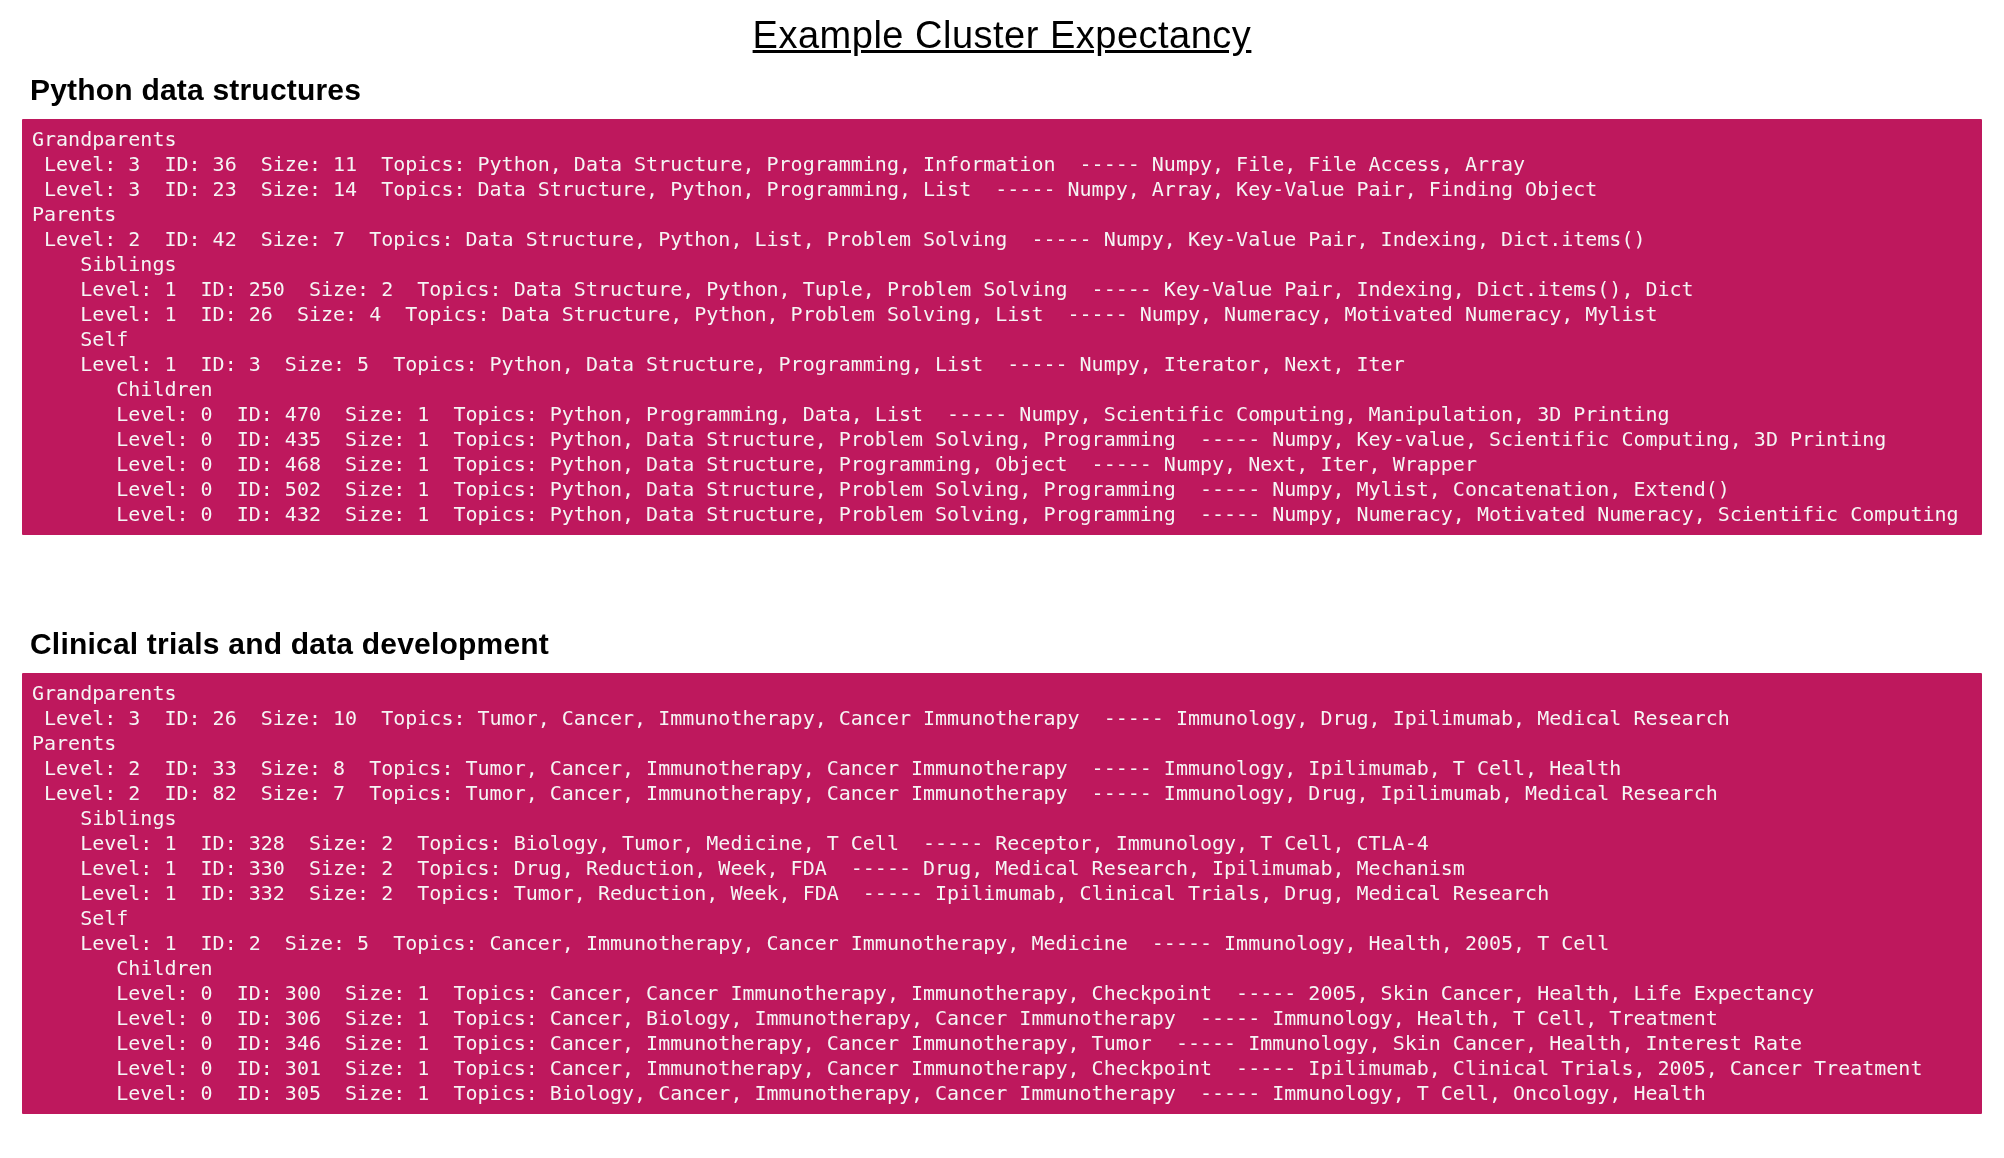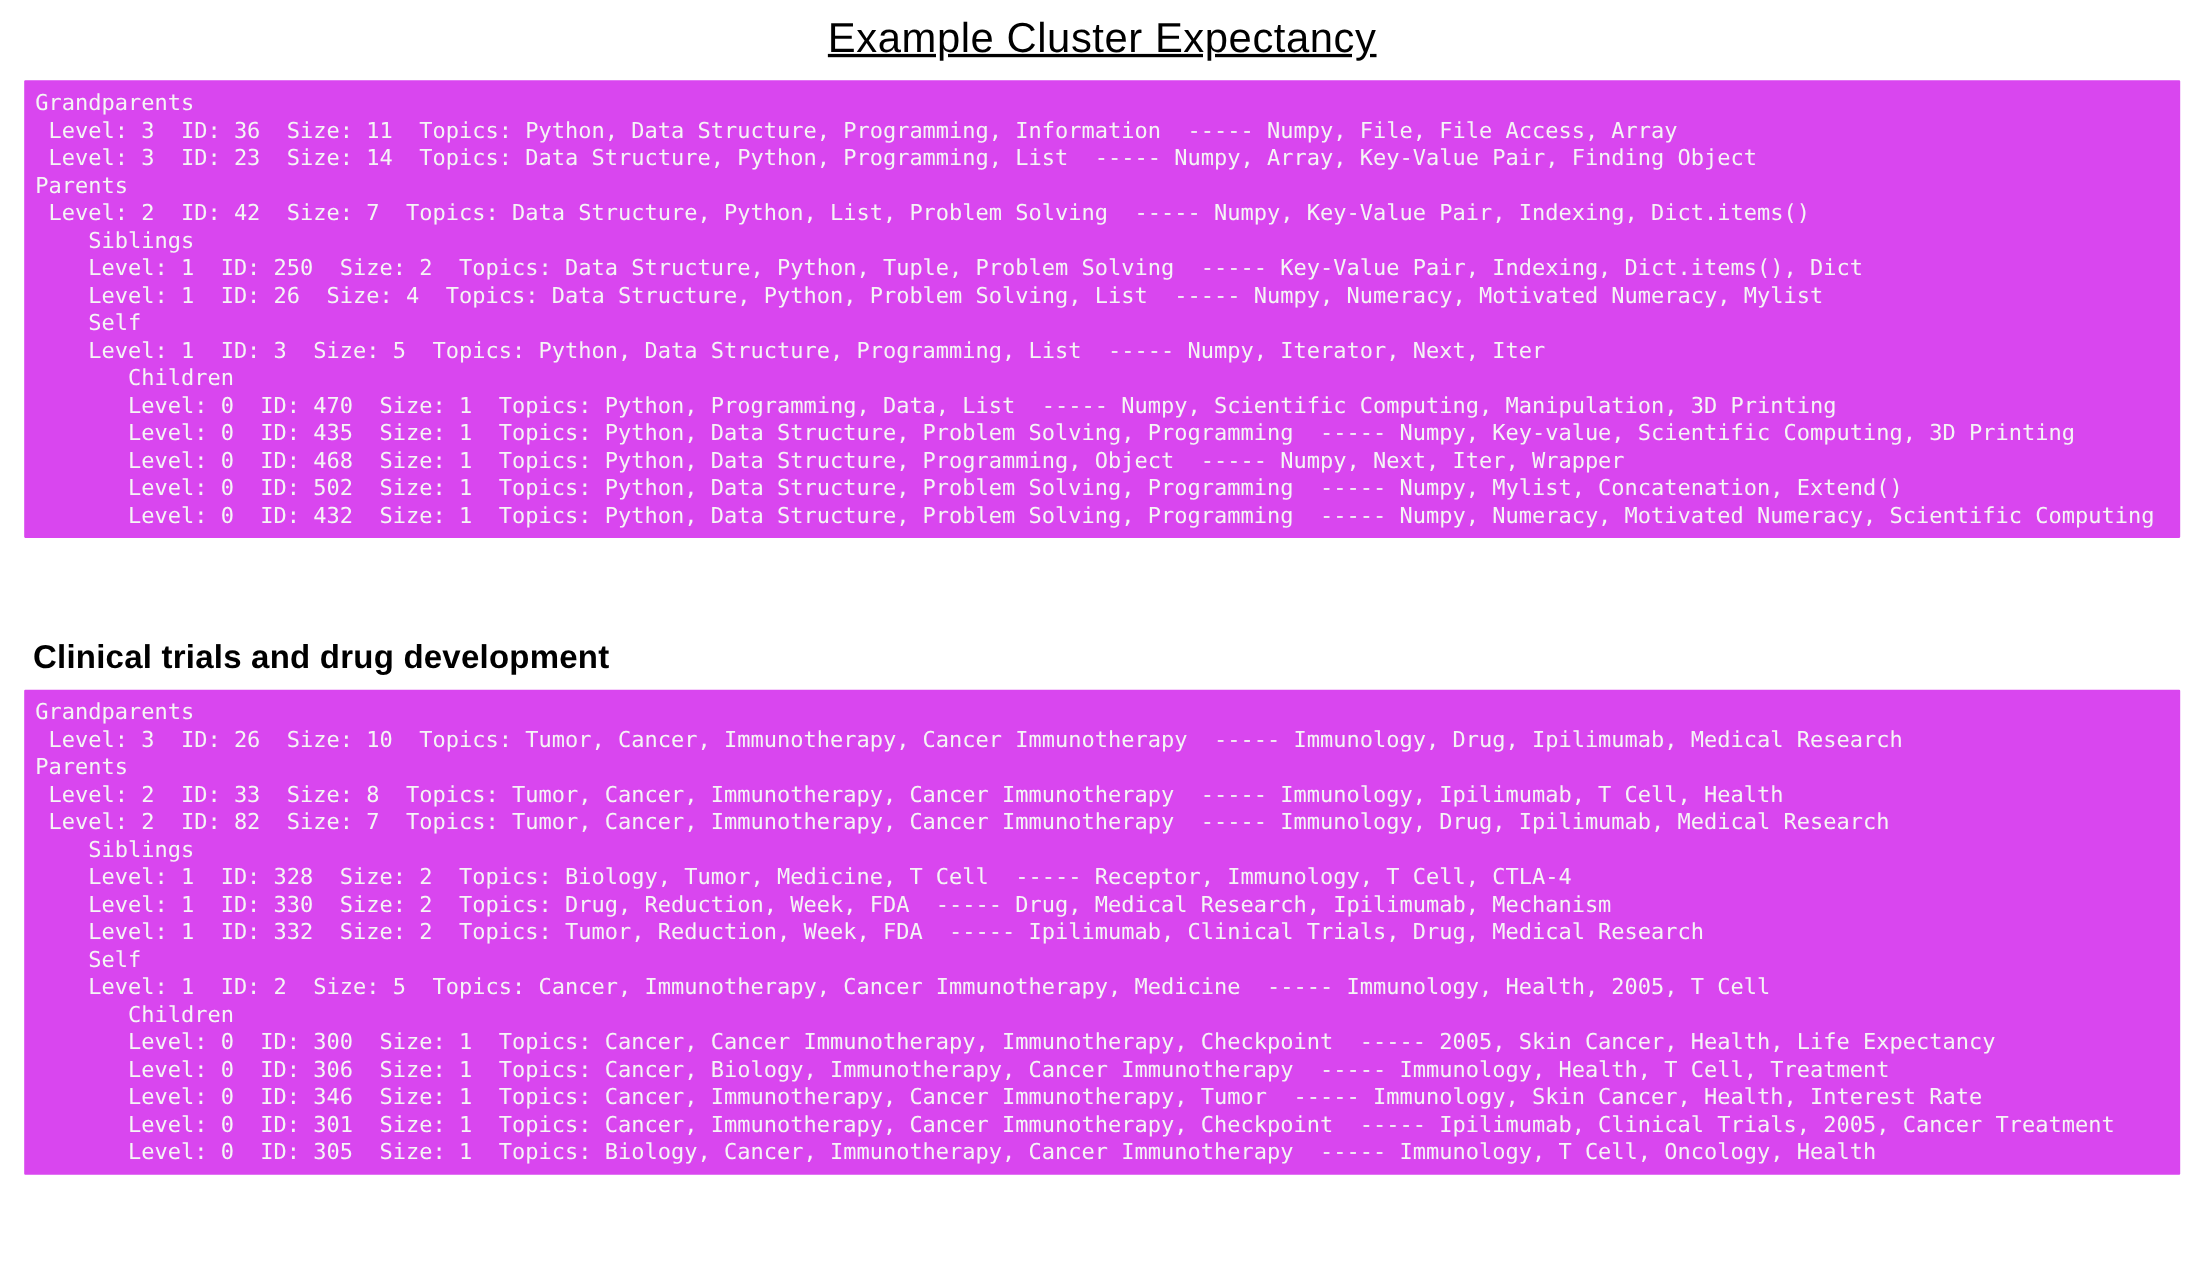--- a/index.html
+++ b/index.html
@@ -26,59 +26,60 @@
     margin: 16px 0 12px 30px;
     font-size: 30px;
     font-weight: 700;
     letter-spacing: 0.2px;
   }
   .section + .section .section-heading {
     margin-top: 92px;
   }
   .terminal {
     margin: 0 22px;
-    background: #d946ef;
+    background: #be185d;
     color: #f5f5f5;
     font-family: "DejaVu Sans Mono", monospace;
     font-size: 20px;
     line-height: 25px;
     padding: 8px 10px;
     white-space: pre;
     overflow: hidden;
     border-radius: 1px;
   }
 </style>
 </head>
 <body>
 
 <main>
 
   <h1 class="page-title">Example Cluster Expectancy</h1>
 
   <section class="section">
+    <h2 class="section-heading">Python data structures</h2>
     <pre class="terminal">Grandparents
  Level: 3  ID: 36  Size: 11  Topics: Python, Data Structure, Programming, Information  ----- Numpy, File, File Access, Array
  Level: 3  ID: 23  Size: 14  Topics: Data Structure, Python, Programming, List  ----- Numpy, Array, Key-Value Pair, Finding Object
 Parents
  Level: 2  ID: 42  Size: 7  Topics: Data Structure, Python, List, Problem Solving  ----- Numpy, Key-Value Pair, Indexing, Dict.items()
     Siblings
     Level: 1  ID: 250  Size: 2  Topics: Data Structure, Python, Tuple, Problem Solving  ----- Key-Value Pair, Indexing, Dict.items(), Dict
     Level: 1  ID: 26  Size: 4  Topics: Data Structure, Python, Problem Solving, List  ----- Numpy, Numeracy, Motivated Numeracy, Mylist
     Self
     Level: 1  ID: 3  Size: 5  Topics: Python, Data Structure, Programming, List  ----- Numpy, Iterator, Next, Iter
        Children
        Level: 0  ID: 470  Size: 1  Topics: Python, Programming, Data, List  ----- Numpy, Scientific Computing, Manipulation, 3D Printing
        Level: 0  ID: 435  Size: 1  Topics: Python, Data Structure, Problem Solving, Programming  ----- Numpy, Key-value, Scientific Computing, 3D Printing
        Level: 0  ID: 468  Size: 1  Topics: Python, Data Structure, Programming, Object  ----- Numpy, Next, Iter, Wrapper
        Level: 0  ID: 502  Size: 1  Topics: Python, Data Structure, Problem Solving, Programming  ----- Numpy, Mylist, Concatenation, Extend()
        Level: 0  ID: 432  Size: 1  Topics: Python, Data Structure, Problem Solving, Programming  ----- Numpy, Numeracy, Motivated Numeracy, Scientific Computing</pre>
   </section>
 
   <section class="section">
-    <h2 class="section-heading">Clinical trials and drug development</h2>
+    <h2 class="section-heading">Clinical trials and data development</h2>
     <pre class="terminal">Grandparents
  Level: 3  ID: 26  Size: 10  Topics: Tumor, Cancer, Immunotherapy, Cancer Immunotherapy  ----- Immunology, Drug, Ipilimumab, Medical Research
 Parents
  Level: 2  ID: 33  Size: 8  Topics: Tumor, Cancer, Immunotherapy, Cancer Immunotherapy  ----- Immunology, Ipilimumab, T Cell, Health
  Level: 2  ID: 82  Size: 7  Topics: Tumor, Cancer, Immunotherapy, Cancer Immunotherapy  ----- Immunology, Drug, Ipilimumab, Medical Research
     Siblings
     Level: 1  ID: 328  Size: 2  Topics: Biology, Tumor, Medicine, T Cell  ----- Receptor, Immunology, T Cell, CTLA-4
     Level: 1  ID: 330  Size: 2  Topics: Drug, Reduction, Week, FDA  ----- Drug, Medical Research, Ipilimumab, Mechanism
     Level: 1  ID: 332  Size: 2  Topics: Tumor, Reduction, Week, FDA  ----- Ipilimumab, Clinical Trials, Drug, Medical Research
     Self

